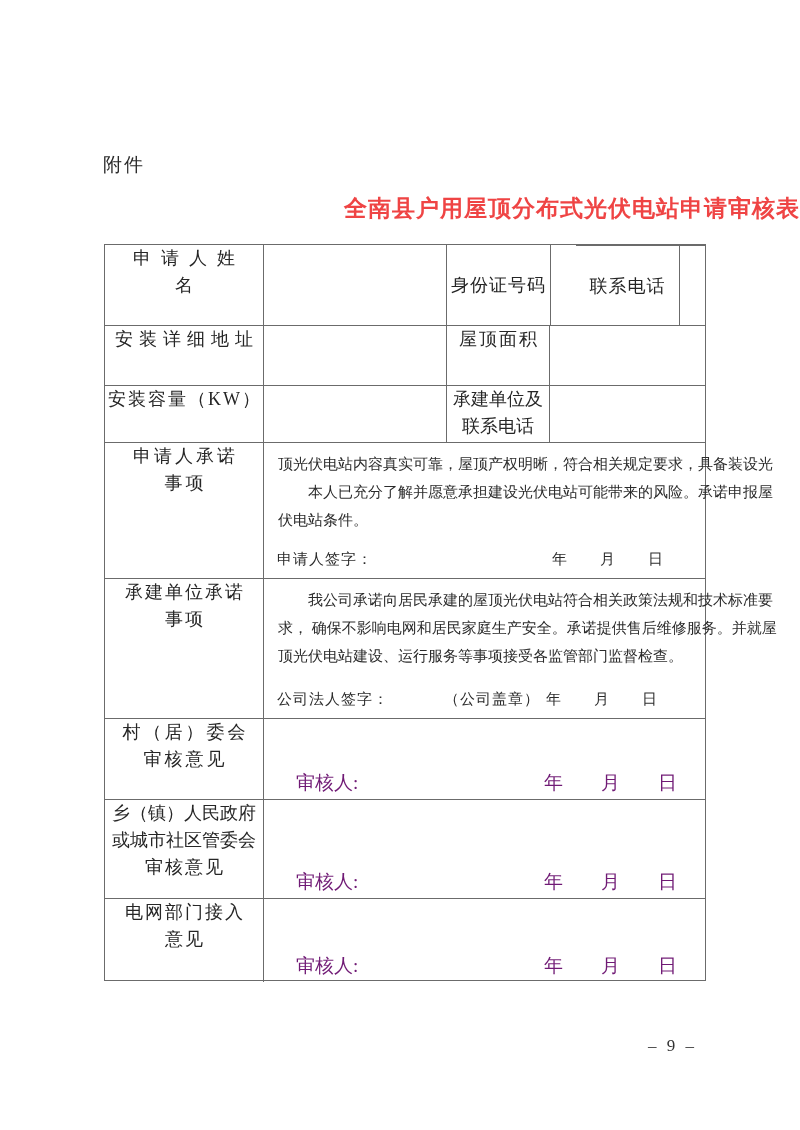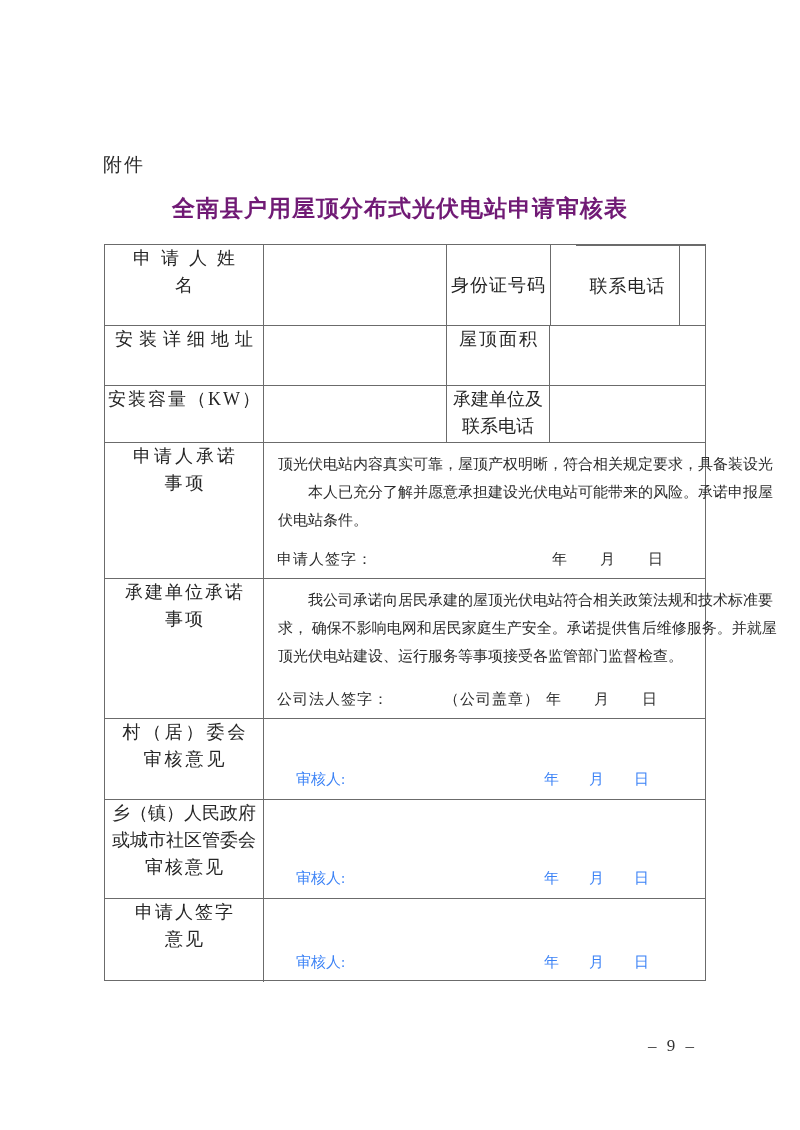--- a/index.html
+++ b/index.html
@@ -10,22 +10,22 @@
     font-family:"Liberation Serif","DejaVu Serif",serif;
     color:#252525;
     overflow:hidden;
   }
   .attachment{
     position:absolute;left:103px;top:152px;
     font-size:19px;letter-spacing:2px;color:#2a2a2a;
   }
   .doc-title{
     position:absolute;left:0;top:193px;width:100%;
-    text-align:center;font-size:23px;font-weight:bold;
-    letter-spacing:1px;color:#701a75;
+    text-align:right;font-size:23px;font-weight:bold;
+    letter-spacing:1px;color:#ef4444;
     font-family:"Liberation Sans","DejaVu Sans",sans-serif;
   }
   .form-table{
     position:absolute;left:104px;top:244px;width:602px;height:737px;
     border:1px solid #6b6b6b;box-sizing:border-box;
     font-size:18px;
   }
   .tr{display:flex;box-sizing:border-box;}
   .tr + .tr{border-top:1px solid #6b6b6b;}
   .td{box-sizing:border-box;position:relative;}
@@ -72,21 +72,21 @@
   .sign-row{
     position:absolute;left:0;right:0;bottom:6px;height:22px;
     font-size:15px;color:#2b2b2b;
   }
   .sign-row .sig-label{position:absolute;left:13px;letter-spacing:1px;}
   .sign-row .seal-label{position:absolute;left:180px;letter-spacing:1px;}
   .sign-row .date-label{position:absolute;left:288px;letter-spacing:1px;white-space:nowrap;}
   .sign-row.r5 .date-label{left:282px;}
   .review-row{
     position:absolute;left:0;right:0;bottom:9px;height:20px;
-    font-size:15px;color:#3b82f6;
+    font-size:19px;color:#701a75;
   }
   .review-row .sig-label{position:absolute;left:32px;}
   .review-row .date-label{position:absolute;left:280px;white-space:nowrap;}
   .page-number{
     position:absolute;left:648px;top:1036px;
     font-size:17px;letter-spacing:3px;color:#333;
   }
 </style>
 </head>
 <body>
@@ -199,21 +199,21 @@
       <div class="td w-rest">
         <div class="review-row">
           <span class="sig-label">审核人:</span>
           <span class="date-label">年　　月　　日</span>
         </div>
       </div>
     </div>
 
     <div class="tr h-r8">
       <div class="td w-label label-cell">
-        <span class="line ls2">申请人签字</span>
+        <span class="line ls2">电网部门接入</span>
         <span class="line ls2">意见</span>
       </div>
       <div class="td w-rest">
         <div class="review-row">
           <span class="sig-label">审核人:</span>
           <span class="date-label">年　　月　　日</span>
         </div>
       </div>
     </div>
 

